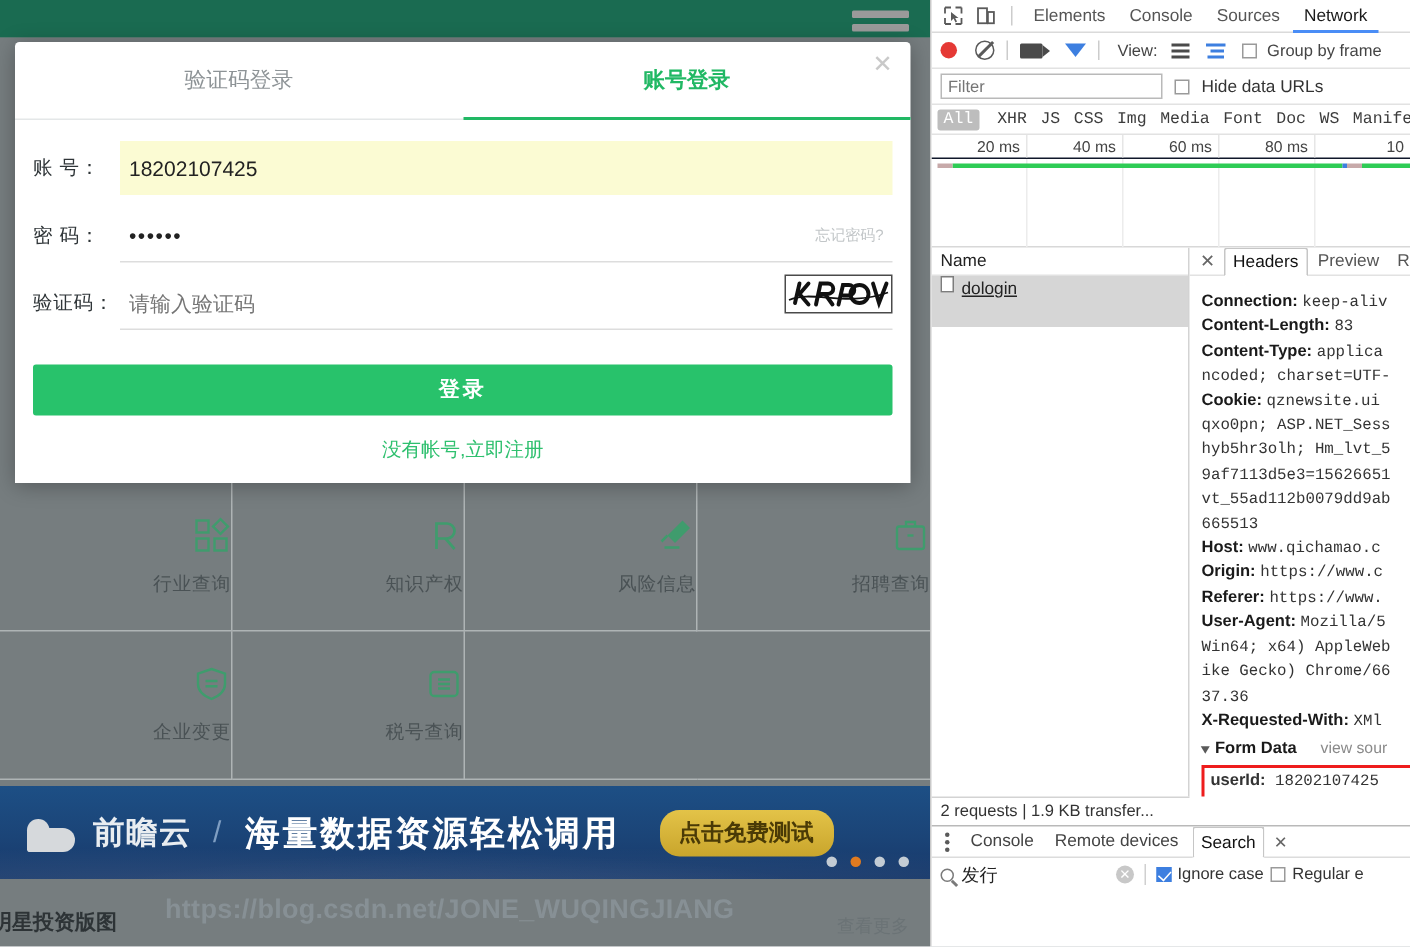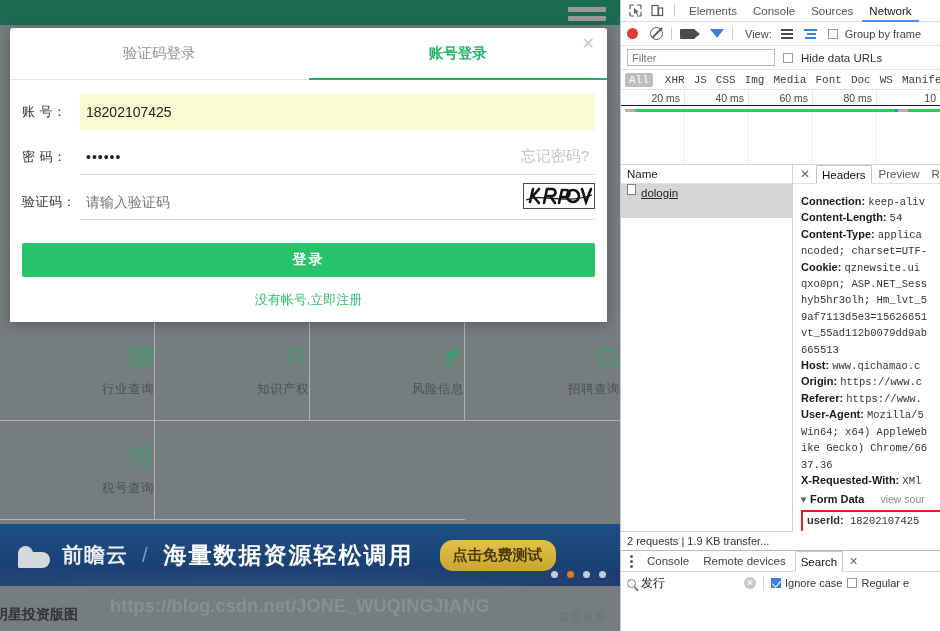--- a/index.html
+++ b/index.html
@@ -67,21 +67,21 @@
 
   .form { padding: 14px 12px 0 12px; }
   .field { display:flex; align-items:center; height:36px; margin-bottom:9px; position:relative; }
   .field .lbl { width:58px; flex:0 0 58px; font-size:13px; color:#2f3538; letter-spacing:.5px; }
   .field .box { flex:1; height:36px; display:flex; align-items:center; position:relative; }
   .field .box input { width:100%; height:36px; border:none; outline:none; background:transparent;
                       font-size:14px; color:#222; padding:0 6px; font-family:"Liberation Sans", sans-serif; }
   .field.acct .box { background:#fbfbd3; }
   .field.pwd .box, .field.code .box { border-bottom:1px solid #ddd; }
   .field.pwd .box input { letter-spacing:1px; }
-  .forgot { position:absolute; right:6px; font-size:15px; color:#c2c6c8; cursor:pointer; }
+  .forgot { position:absolute; right:6px; font-size:10px; color:#c2c6c8; cursor:pointer; }
   .captcha { position:absolute; right:0; top:-1px; width:72px; height:26px; background:#fff;
              border:1px solid #4a4a4a; display:flex; align-items:center; justify-content:center; overflow:hidden; cursor:pointer; }
   .login-btn { margin: 14px 0 0 0; height:34px; width:100%; background:#28c26b; color:#fff;
                border:none; border-radius:2px; font-size:14px; font-weight:700; letter-spacing:2px; cursor:pointer;
                font-family:"Liberation Sans", sans-serif; }
   .register { text-align:center; margin-top:14px; font-size:13px; color:#2fc06f; cursor:pointer; }
 
   
   #devtools { position:absolute; left:620px; top:0; width:320px; height:631px; background:#fff;
               font-family:"Liberation Sans", sans-serif; font-size:11px; color:#333; overflow:hidden;
@@ -233,20 +233,30 @@
             <svg viewBox="0 0 26 26" fill="none" stroke="currentColor" stroke-width="1.6">
               <rect x="4" y="7" width="18" height="15" rx="1.5"></rect>
               <path d="M10 7 V4 h6 v3"></path>
                 <path d="M11 13 h4"></path>
             </svg>
           </span>
           <span class="icon-label">招聘查询</span>
         </div>
       </div>
       <div class="icon-row">
+        <div class="icon-cell">
+          <span class="icon-glyph">
+            <svg viewBox="0 0 26 26" fill="none" stroke="currentColor" stroke-width="1.6">
+              <path d="M13 3 L22 6 v7 c0 5-4 8-9 10 -5-2-9-5-9-10 V6 Z"></path>
+              <path d="M9 11 h8"></path>
+                <path d="M9 14.5 h8"></path>
+            </svg>
+          </span>
+          <span class="icon-label">企业变更</span>
+        </div>
         <div class="icon-cell">
           <span class="icon-glyph">
             <svg viewBox="0 0 26 26" fill="none" stroke="currentColor" stroke-width="1.6">
               <rect x="4" y="5" width="18" height="16" rx="2.5"></rect>
               <path d="M9 10 h8"></path>
                 <path d="M9 13 h8"></path>
                 <path d="M9 16 h8"></path>
             </svg>
           </span>
           <span class="icon-label">税号查询</span>
@@ -434,21 +444,21 @@
       <div class="detail">
         <div class="detail-tabs">
           <span class="dtab-close">✕</span>
           <span class="dtab active">Headers</span>
           <span class="dtab">Preview</span>
           <span class="dtab">Respo</span>
         </div>
         <div class="hdr-body">
           <div class="hl" style="height:8px;overflow:hidden;color:#bbb;">&nbsp;</div>
           <div class="hl"><span class="hk">Connection:</span> <span class="hv">keep-aliv</span></div>
-          <div class="hl"><span class="hk">Content-Length:</span> <span class="hv">54</span></div>
+          <div class="hl"><span class="hk">Content-Length:</span> <span class="hv">83</span></div>
           <div class="hl"><span class="hk">Content-Type:</span> <span class="hv">applica</span></div>
           <div class="hl"><span class="hv">ncoded; charset=UTF-</span></div>
           <div class="hl"><span class="hk">Cookie:</span> <span class="hv">qznewsite.ui</span></div>
           <div class="hl"><span class="hv">qxo0pn; ASP.NET_Sess</span></div>
           <div class="hl"><span class="hv">hyb5hr3olh; Hm_lvt_5</span></div>
           <div class="hl"><span class="hv">9af7113d5e3=15626651</span></div>
           <div class="hl"><span class="hv">vt_55ad112b0079dd9ab</span></div>
           <div class="hl"><span class="hv">665513</span></div>
           <div class="hl"><span class="hk">Host:</span> <span class="hv">www.qichamao.c</span></div>
           <div class="hl"><span class="hk">Origin:</span> <span class="hv">https://www.c</span></div>

